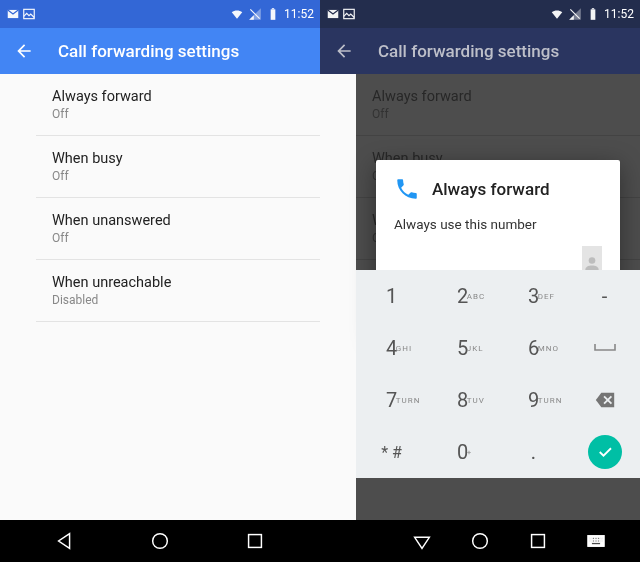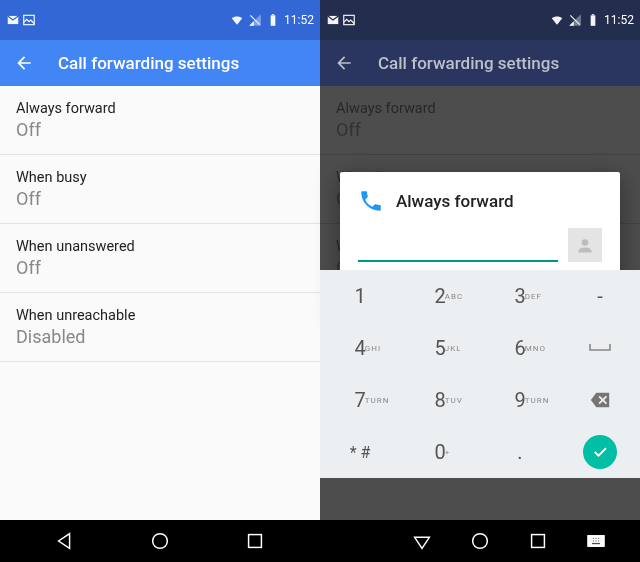--- a/index.html
+++ b/index.html
@@ -1,28 +1,28 @@
 <!DOCTYPE html>
 <html><head>
 <meta charset="utf-8">
 <style>
   * { box-sizing: border-box; margin: 0; padding: 0; font-family: Roboto, Arial, sans-serif; }
   body { display: flex; width: 640px; height: 562px; overflow: hidden; background: #000; }
   .screen { width: 320px; height: 562px; position: relative; background: #fafafa; display: flex; flex-direction: column; }
-  .statusbar { height: 40px; background: #3367d6; display: flex; align-items: center; justify-content: flex-end; padding: 0 6px; gap: 4px; color: #fff; font-size: 12px; }
+  .statusbar { height: 28px; background: #3367d6; display: flex; align-items: center; justify-content: flex-end; padding: 0 6px; gap: 4px; color: #fff; font-size: 12px; }
   .statusbar .left-icons { margin-right: auto; display: flex; gap: 2px; }
   .sb-icon { width: 14px; height: 14px; opacity: .95; }
   .appbar { height: 46px; background: #3f51b5; display: flex; align-items: center; padding: 8px 14px; gap: 24px; color: #fff; }
   .screen.left .statusbar { background: #3367d6; }
   .screen.left .appbar { background: #4285f4; }
   .appbar-title { font-size: 17px; font-weight: 500; }
-  .content { flex: 1; background: #fafafa; position: relative; }
+  .content { flex: 1; background: #fafafa; position: relative; margin-left: 36px; }
   .list-item { padding: 14px 16px; border-bottom: 1px solid #e3e3e3; background: #fafafa; }
   .item-title { font-size: 14.5px; color: #222; }
-  .item-sub { font-size: 18px; color: #888; margin-top: 2px; }
+  .item-sub { font-size: 12px; color: #888; margin-top: 2px; }
 
   .navbar { height: 42px; background: #000; display: flex; align-items: center; justify-content: space-around; padding: 0 18px; }
   .nav-icon { width: 22px; height: 22px; fill: #fff; stroke: #fff; }
 
   
   .scrim { position: absolute; inset: 0; background: rgba(0,0,0,.45); }
   .screen.right .statusbar { background: #232d4d; }
   .screen.right .appbar { background: #2a3560; color: #bdbfc9; }
   .screen.right .content { background: #8d8d8d; }
   .screen.right .list-item { background: #8d8d8d; border-bottom-color: #7a7a7a; }
@@ -174,20 +174,21 @@
     </div>
     <div class="scrim"></div>
 
     <div class="dialog">
       <div class="dialog-head">
         <svg width="26" height="26" viewBox="0 0 24 24">
             <path d="M6.6 10.8c1.4 2.8 3.8 5.2 6.6 6.6l2.2-2.2c.3-.3.7-.4 1-.2 1.1.4 2.3.6 3.6.6.6 0 1 .4 1 1V20c0 .6-.4 1-1 1C10.6 21 3 13.4 3 4c0-.6.4-1 1-1h3.4c.6 0 1 .4 1 1 0 1.3.2 2.5.6 3.6.1.3 0 .7-.2 1l-2.2 2.2z" fill="#2196f3"></path>
           </svg>
         <span class="dialog-title">Always forward</span>
       </div>
+      <div class="dialog-sub">Always use this number</div>
       <div class="input-row">
         <input class="num-input" value="" style="">
         <div class="contact-btn">
           <svg width="20" height="20" viewBox="0 0 24 24">
               <circle cx="12" cy="9" r="4" fill="#bdbdbd"></circle>
               <path d="M4 20c0-3.3 3.6-5 8-5s8 1.7 8 5v1H4z" fill="#bdbdbd"></path>
             </svg>
         </div>
       </div>
       <div class="dialog-actions">

